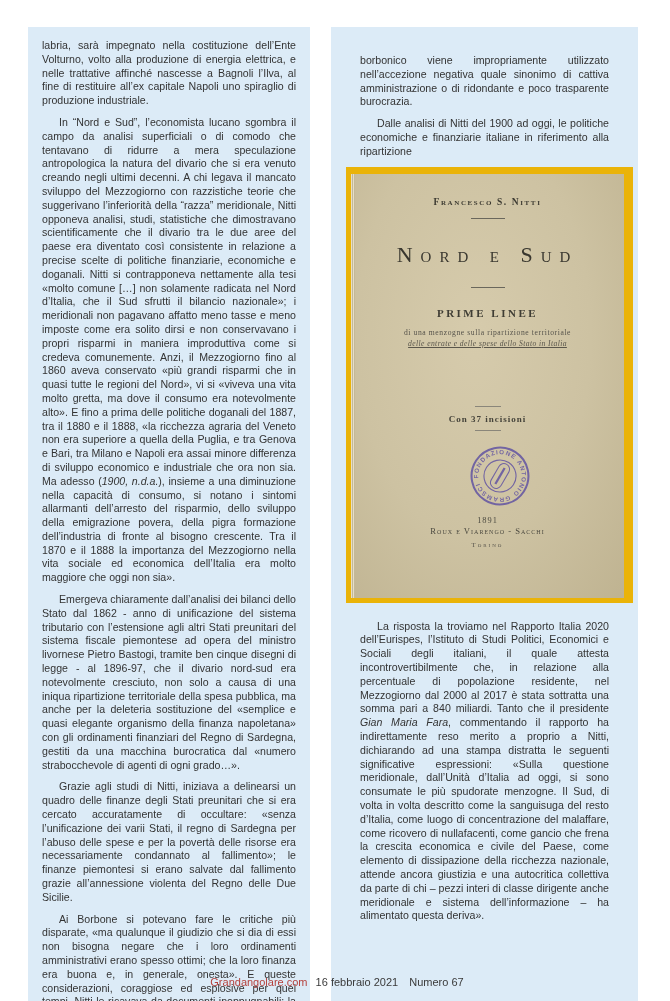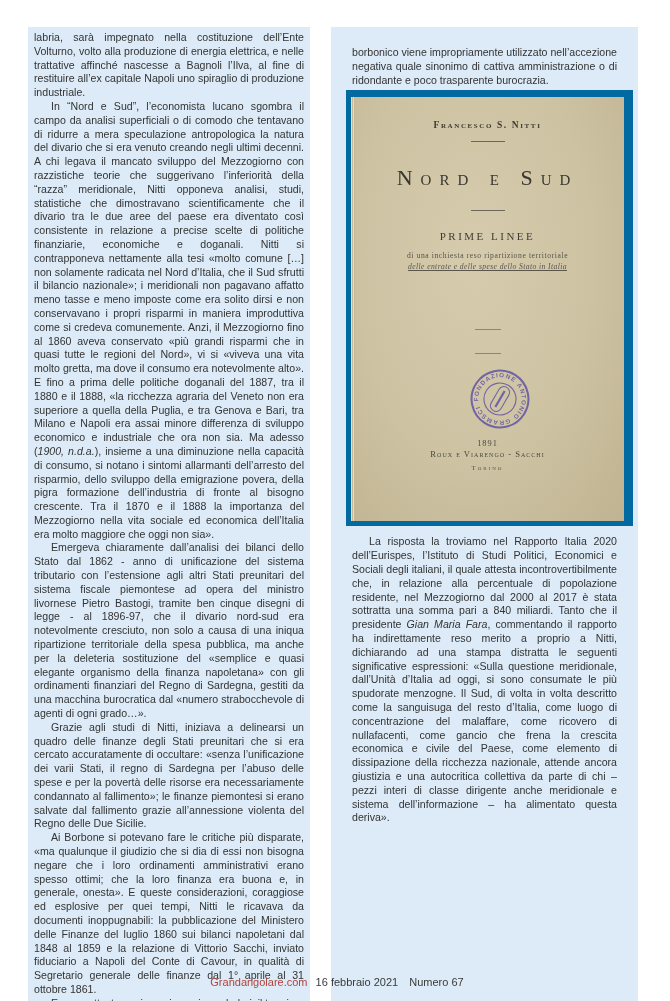--- a/index.html
+++ b/index.html
@@ -20,30 +20,30 @@
     min-height:779px;
     box-sizing:border-box;
     color:#333333;
     font-size:10.6px;
     line-height:13.8px;
     text-align:justify;
   }
   .col-left{width:302px;padding:4px 6px 0 6px;}
   .col-right{width:307px;padding:15px;}
   .text-pad{padding:4px 6px 0 6px;}
-  .col p{margin:0;text-indent:17px;}
+  .col p{margin:8px;text-indent:17px;}
   .col p.no-indent{text-indent:0;}
   .col .it{font-style:italic;}
 
   
   .book{
     position:relative;
     width:287px;height:436px;
     margin:3px 0 5px 0;
-    background:#0369a1;
+    background:#eab308;
     overflow:hidden;
   }
   .cover{
     position:absolute;top:7px;left:5px;right:9px;bottom:5px;
     background:radial-gradient(ellipse at 45% 38%, #d6cbac 0%, #cdc2a2 55%, #bfb391 100%);
     font-family:"Liberation Serif","DejaVu Serif",serif;
     color:#46443a;
   }
   .pages-edge{
     position:absolute;left:0;top:0;bottom:0;width:4px;
@@ -52,21 +52,21 @@
   .cover .abs{position:absolute;left:0;right:0;text-align:center;}
   .bk-author{top:22px;font-size:9.5px;font-weight:bold;letter-spacing:1.6px;color:#3d3b32;}
   .rule-author{top:44px;}
   .bk-title{
     top:74px;font-size:22px;letter-spacing:8px;
     font-variant:small-caps;color:#39372f;
   }
   .rule-title{top:113px;}
   .hr-sm{margin:0 auto;width:34px;height:1px;background:#6a675c;}
   .hr-xs{margin:0 auto;width:26px;height:1px;background:#8a867a;}
-  .bk-series{top:133px;font-size:11px;font-weight:normal;letter-spacing:2.5px;color:#3f3d34;}
+  .bk-series{top:133px;font-size:11px;font-weight:bold;letter-spacing:2.5px;color:#3f3d34;}
   .bk-sub1{top:152px;font-size:7.6px;letter-spacing:0.6px;color:#55524a;}
   .bk-sub2{top:163px;font-size:7.6px;font-style:italic;letter-spacing:0.4px;color:#5a564b;text-decoration:underline;}
   .rule-eng-top{top:232px;}
   .bk-eng{top:239px;font-size:9px;font-weight:bold;letter-spacing:1px;color:#45433a;}
   .rule-eng-bot{top:256px;}
   .stamp{
     position:absolute;top:271px;left:118px;width:62px;height:62px;
     opacity:0.82;transform:rotate(-12deg);
   }
   .bk-year{top:340px;font-size:8.4px;letter-spacing:1px;color:#4c4a40;}
@@ -111,43 +111,45 @@
         <p><span>In “Nord e Sud”, l’economista lucano sgombra il campo da analisi superficiali o di comodo che tentavano di ridurre a mera speculazione antropologica la natura del divario che si era venuto creando negli ultimi decenni. A chi legava il mancato sviluppo del Mezzogiorno con razzistiche teorie che suggerivano l’inferiorità della “razza” meridionale, Nitti opponeva analisi, studi, statistiche che dimostravano scientificamente che il divario tra le due aree del paese era diventato così consistente in relazione a precise scelte di politiche finanziarie, economiche e doganali. Nitti si contrapponeva nettamente alla tesi «molto comune […] non solamente radicata nel Nord d’Italia, che il Sud sfrutti il bilancio nazionale»; i meridionali non pagavano affatto meno tasse e meno imposte come era solito dirsi e non conservavano i propri risparmi in maniera improduttiva come si credeva comunemente. Anzi, il Mezzogiorno fino al 1860 aveva conservato «più grandi risparmi che in quasi tutte le regioni del Nord», vi si «viveva una vita molto gretta, ma dove il consumo era notevolmente alto». E fino a prima delle politiche doganali del 1887, tra il 1880 e il 1888, «la ricchezza agraria del Veneto non era superiore a quella della Puglia, e tra Genova e Bari, tra Milano e Napoli era assai minore differenza di sviluppo economico e industriale che ora non sia. Ma adesso (</span><span class="it">1900, n.d.a.</span><span>), insieme a una diminuzione nella capacità di consumo, si notano i sintomi allarmanti dell’arresto del risparmio, dello sviluppo della emigrazione povera, della pigra formazione dell’industria di fronte al bisogno crescente. Tra il 1870 e il 1888 la importanza del Mezzogiorno nella vita sociale ed economica dell’Italia era molto maggiore che oggi non sia».</span></p>
         <p><span>Emergeva chiaramente dall’analisi dei bilanci dello Stato dal 1862 - anno di unificazione del sistema tributario con l’estensione agli altri Stati preunitari del sistema fiscale piemontese ad opera del ministro livornese Pietro Bastogi, tramite ben cinque disegni di legge - al 1896-97, che il divario nord-sud era notevolmente cresciuto, non solo a causa di una iniqua ripartizione territoriale della spesa pubblica, ma anche per la deleteria sostituzione del «semplice e quasi elegante organismo della finanza napoletana» con gli ordinamenti finanziari del Regno di Sardegna, gestiti da una macchina burocratica dal «numero strabocchevole di agenti di ogni grado…».</span></p>
         <p><span>Grazie agli studi di Nitti, iniziava a delinearsi un quadro delle finanze degli Stati preunitari che si era cercato accuratamente di occultare: «senza l’unificazione dei varii Stati, il regno di Sardegna per l’abuso delle spese e per la povertà delle risorse era necessariamente condannato al fallimento»; le finanze piemontesi si erano salvate dal fallimento grazie all’annessione violenta del Regno delle Due Sicilie.</span></p>
         <p><span>Ai Borbone si potevano fare le critiche più disparate, «ma qualunque il giudizio che si dia di essi non bisogna negare che i loro ordinamenti amministrativi erano spesso ottimi; che la loro finanza era buona e, in generale, onesta». E queste considerazioni, coraggiose ed esplosive per quei tempi, Nitti le ricavava da documenti inoppugnabili: la pubblicazione del Ministero delle Finanze del luglio 1860 sui bilanci napoletani dal 1848 al 1859 e la relazione di Vittorio Sacchi, inviato fiduciario a Napoli del Conte di Cavour, in qualità di Segretario generale delle finanze dal 1° aprile al 31 ottobre 1861.</span></p>
         <p><span>Eppure attesta oggi, persino nei vocabolari, il termine</span></p>
       </div>
 
     <div class="col col-right">
       <div class="text-pad">
           <p class="no-indent"><span>borbonico viene impropriamente utilizzato nell’accezione negativa quale sinonimo di cattiva amministrazione o di ridondante e poco trasparente burocrazia.</span></p>
+          <p><span>Dalle analisi di Nitti del 1900 ad oggi, le politiche economiche e finanziarie italiane in riferimento alla ripartizione</span></p>
         </div>
 
       <div class="book">
         <div class="cover">
           <div class="pages-edge"></div>
 
           <div class="abs bk-author" style="font-variant:small-caps;">Francesco S. Nitti</div>
           <div class="abs rule-author">
               <div class="hr-sm"></div>
             </div>
 
           <div class="abs bk-title">Nord e Sud</div>
           <div class="abs rule-title">
               <div class="hr-sm"></div>
             </div>
 
           <div class="abs bk-series">PRIME LINEE</div>
-          <div class="abs bk-sub1">di una inchiesta reso ripartizione territoriale</div>
+          <div class="abs bk-sub1">di una menzogne sulla ripartizione territoriale</div>
           <div class="abs bk-sub2">delle entrate e delle spese dello Stato in Italia</div>
 
           <div class="abs rule-eng-top">
               <div class="hr-xs"></div>
             </div>
+          <div class="abs bk-eng">Con 37 incisioni</div>
           <div class="abs rule-eng-bot">
               <div class="hr-xs"></div>
             </div>
 
           <svg class="stamp" viewBox="0 0 60 60" xmlns="http://www.w3.org/2000/svg">
             <circle cx="30" cy="30" r="27.5" fill="none" stroke="#5e50a2" stroke-width="2"></circle>
             <circle cx="30" cy="30" r="15.5" fill="none" stroke="#5e50a2" stroke-width="1.1"></circle>
             <path id="stamp-text-path" d="M 9,30 a 21,21 0 1 1 42,0 a 21,21 0 1 1 -42,0" fill="none"></path>
             <text font-size="6" fill="#5e50a2" letter-spacing="1.1" font-family="Liberation Sans, sans-serif" font-weight="bold">
               <textPath href="#stamp-text-path" startOffset="2">FONDAZIONE ANTONIO GRAMSCI</textPath>

